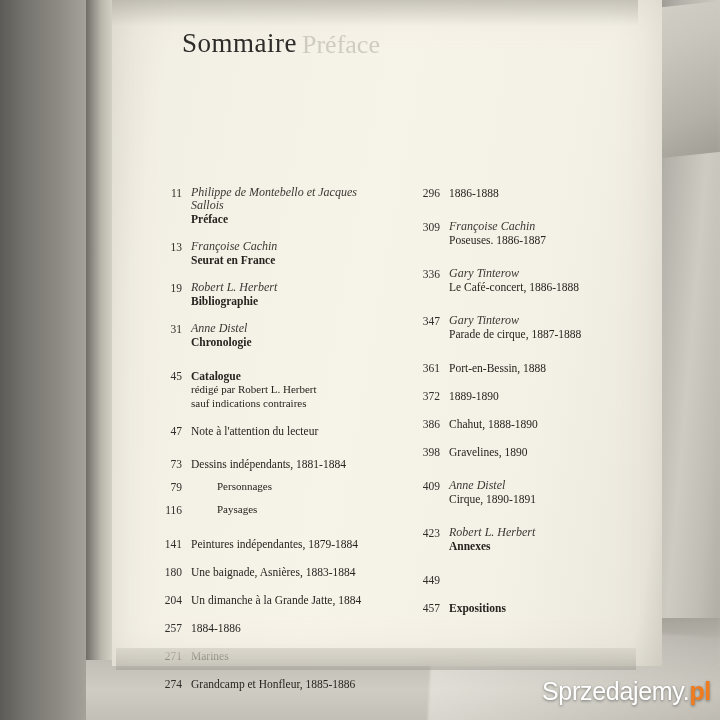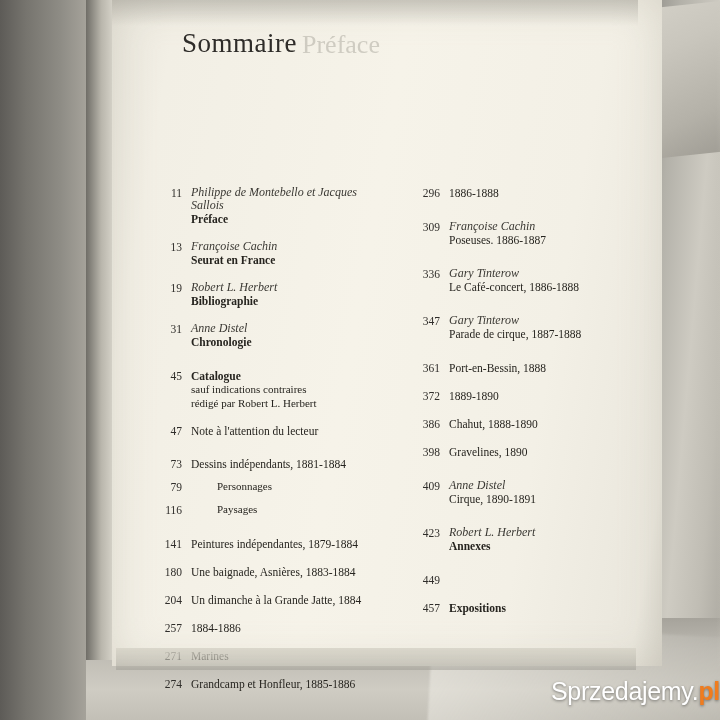--- a/index.html
+++ b/index.html
@@ -183,21 +183,21 @@
   }
   .sub.indent {
     padding-left: 26px;
   }
   .spacer-sm { height: 5px; }
   .spacer-md { height: 11px; }
 
   
   .watermark {
     position: absolute;
-    right: 0;
+    right: 9px;
     bottom: 14px;
     font-family: "Liberation Sans", sans-serif;
     font-size: 25px;
     color: #ffffff;
     text-shadow: 0 1px 3px rgba(0,0,0,0.45);
     letter-spacing: -0.3px;
   }
   .watermark .dot {
     color: #ffffff;
   }
@@ -258,22 +258,22 @@
             <span class="author">Anne Distel</span>
             <span class="ttl bold">Chronologie</span>
           </div>
         </div>
         <div class="spacer-md"></div>
 
         <div class="entry">
           <div class="pg">45</div>
           <div class="body">
             <span class="ttl bold">Catalogue</span>
+            <span class="sub">rédigé par Robert L. Herbert</span>
             <span class="sub">sauf indications contraires</span>
-            <span class="sub">rédigé par Robert L. Herbert</span>
           </div>
         </div>
         <div class="spacer-sm"></div>
 
         <div class="entry">
           <div class="pg">47</div>
           <div class="body">
             <span class="ttl">Note à l'attention du lecteur</span>
           </div>
         </div>

